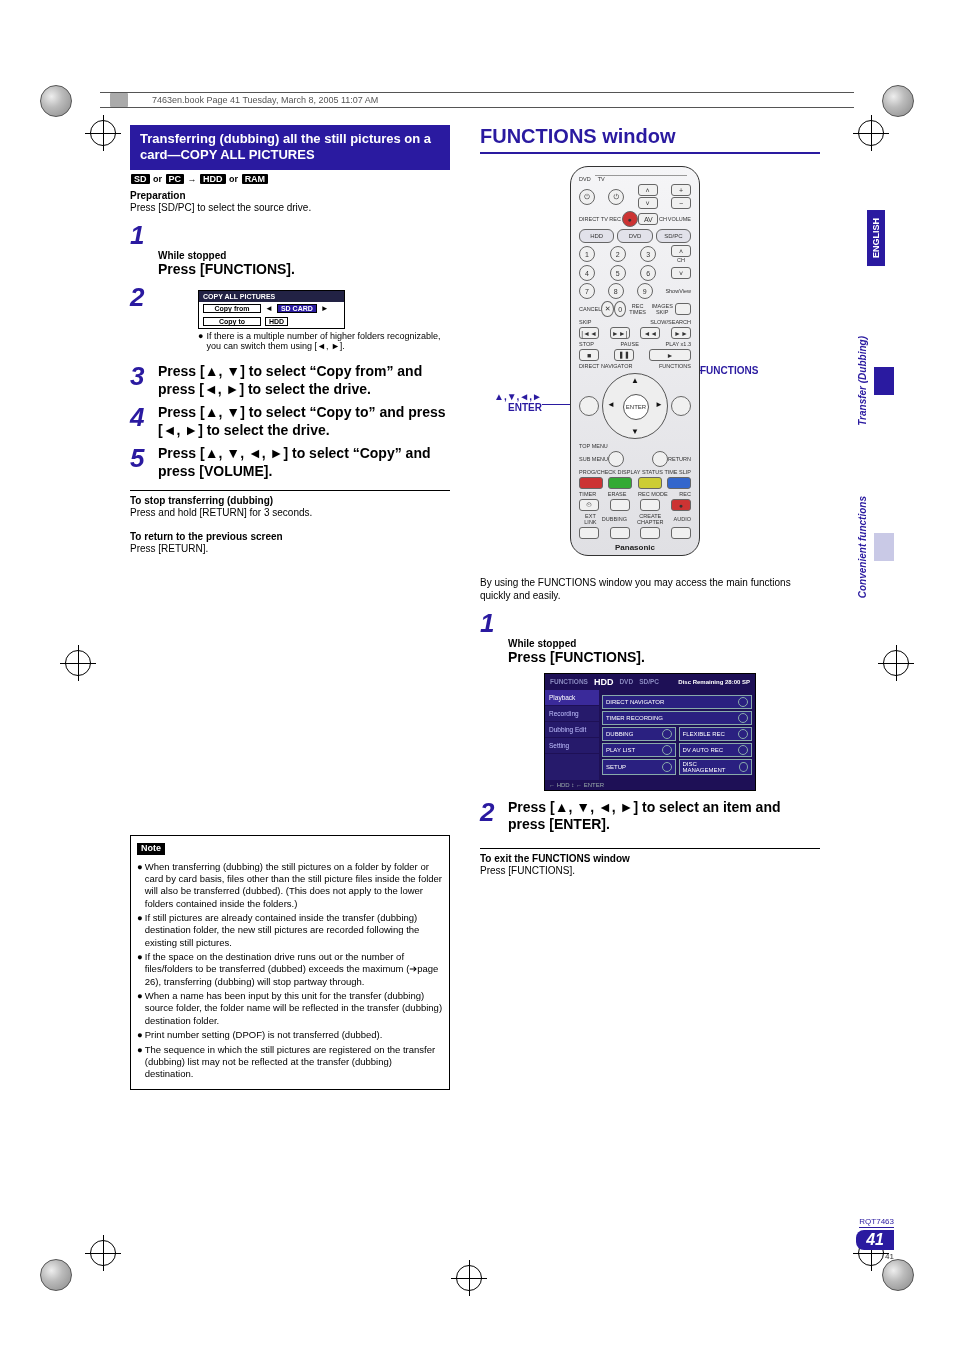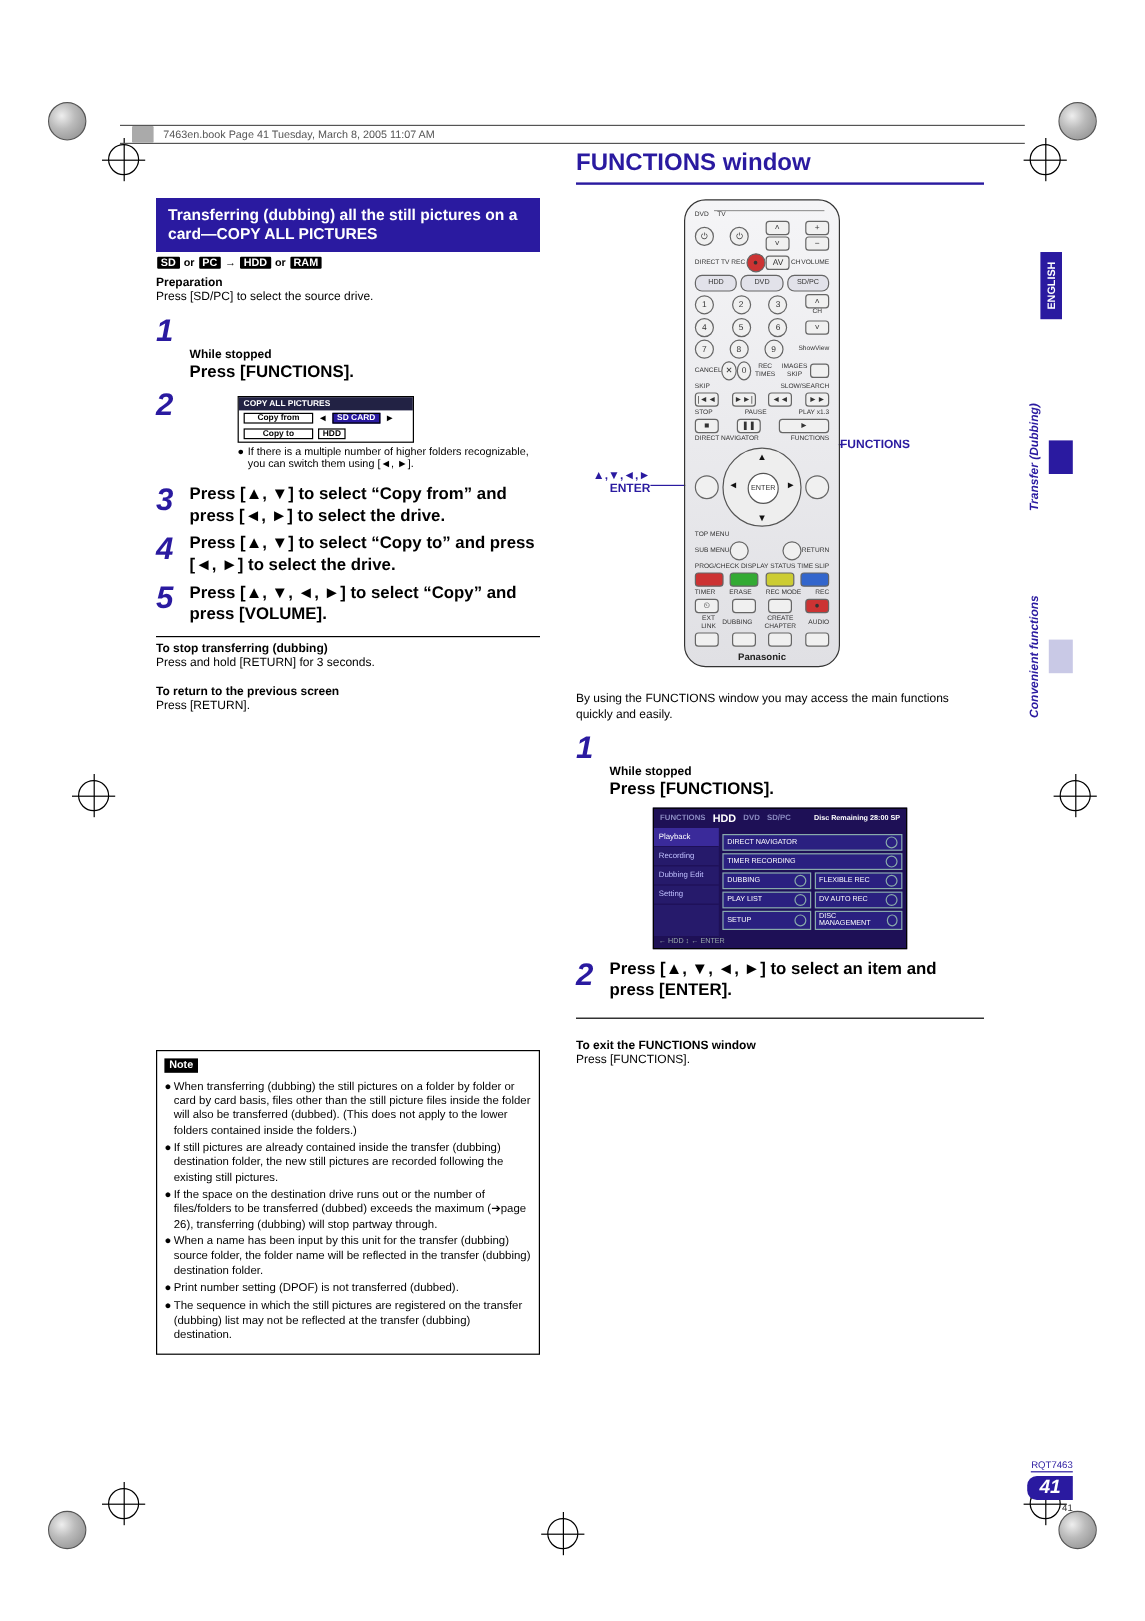--- a/index.html
+++ b/index.html
@@ -29,26 +29,26 @@
     border-radius: 50%;
   }
   .reg-target::before, .reg-target::after {
     content: ""; position: absolute; background: #000;
   }
   .reg-target::before { left: 50%; top: -6px; bottom: -6px; width: 1px; margin-left: -0.5px; }
   .reg-target::after  { top: 50%; left: -6px; right: -6px; height: 1px; margin-top: -0.5px; }
 
   .header-line {
     position: absolute;
-    left: 100px; right: 100px; top: 104px;
+    left: 100px; right: 100px; top: 92px;
     border-top: 1px solid #555;
     border-bottom: 1px solid #555;
     height: 14px;
     display: flex; align-items: center;
-    font-size: 9px; color: #555; padding-left: 10px;
+    font-size: 9px; color: #555; padding-left: 10px; gap: 16px;
   }
   .header-icon {
     width: 18px; height: 14px; margin-right: 8px;
     background: #aaa; border-radius: 1px;
     display:inline-block;
   }
 
   .content {
     position: absolute;
     left: 130px; top: 125px;
@@ -67,21 +67,20 @@
     padding-bottom: 4px;
   }
 
   .banner {
     background: #2a1aa0;
     color: #fff;
     font-weight: bold;
     font-size: 13px;
     padding: 6px 10px;
     line-height: 1.25;
-    margin-top: 40px;
   }
   .tags { font-size: 9px; margin: 4px 0 6px 0; }
   .tag-chip { display:inline-block; background:#000; color:#fff; padding:0 3px; border-radius:1px; font-weight:bold; margin:0 1px; }
   .tag-plain { font-weight:bold; }
 
   .prep-head { font-weight:bold; font-size:10px; margin-top:4px; }
   .small { font-size:10px; line-height:1.3; }
 
   ol.steps { list-style:none; padding:0; margin:8px 0 0 0; }
   ol.steps > li { display:flex; align-items:flex-start; margin:6px 0; }
@@ -562,21 +561,21 @@
           </div>
         </li>
         <li>
           <span class="step-num">2</span>
           <div class="step-body">
               <div class="step-main">Press [▲, ▼, ◄, ►] to select an item and press [ENTER].</div>
             </div>
         </li>
       </ol>
 
-      <div style="border-top:1px solid #000; margin-top:14px; padding-top:17px;">
+      <div style="border-top:1px solid #000; margin-top:14px; padding-top:4px;">
         <div class="bold-small" style="margin-top:0;">To exit the FUNCTIONS window</div>
         <div class="small">Press [FUNCTIONS].</div>
       </div>
     </div>
   </div>
 
   <div class="page-mark">
     <span class="pm-label">RQT7463</span><br>
     <span class="pm-bar">41</span>
     <div class="pm-small">41</div>

